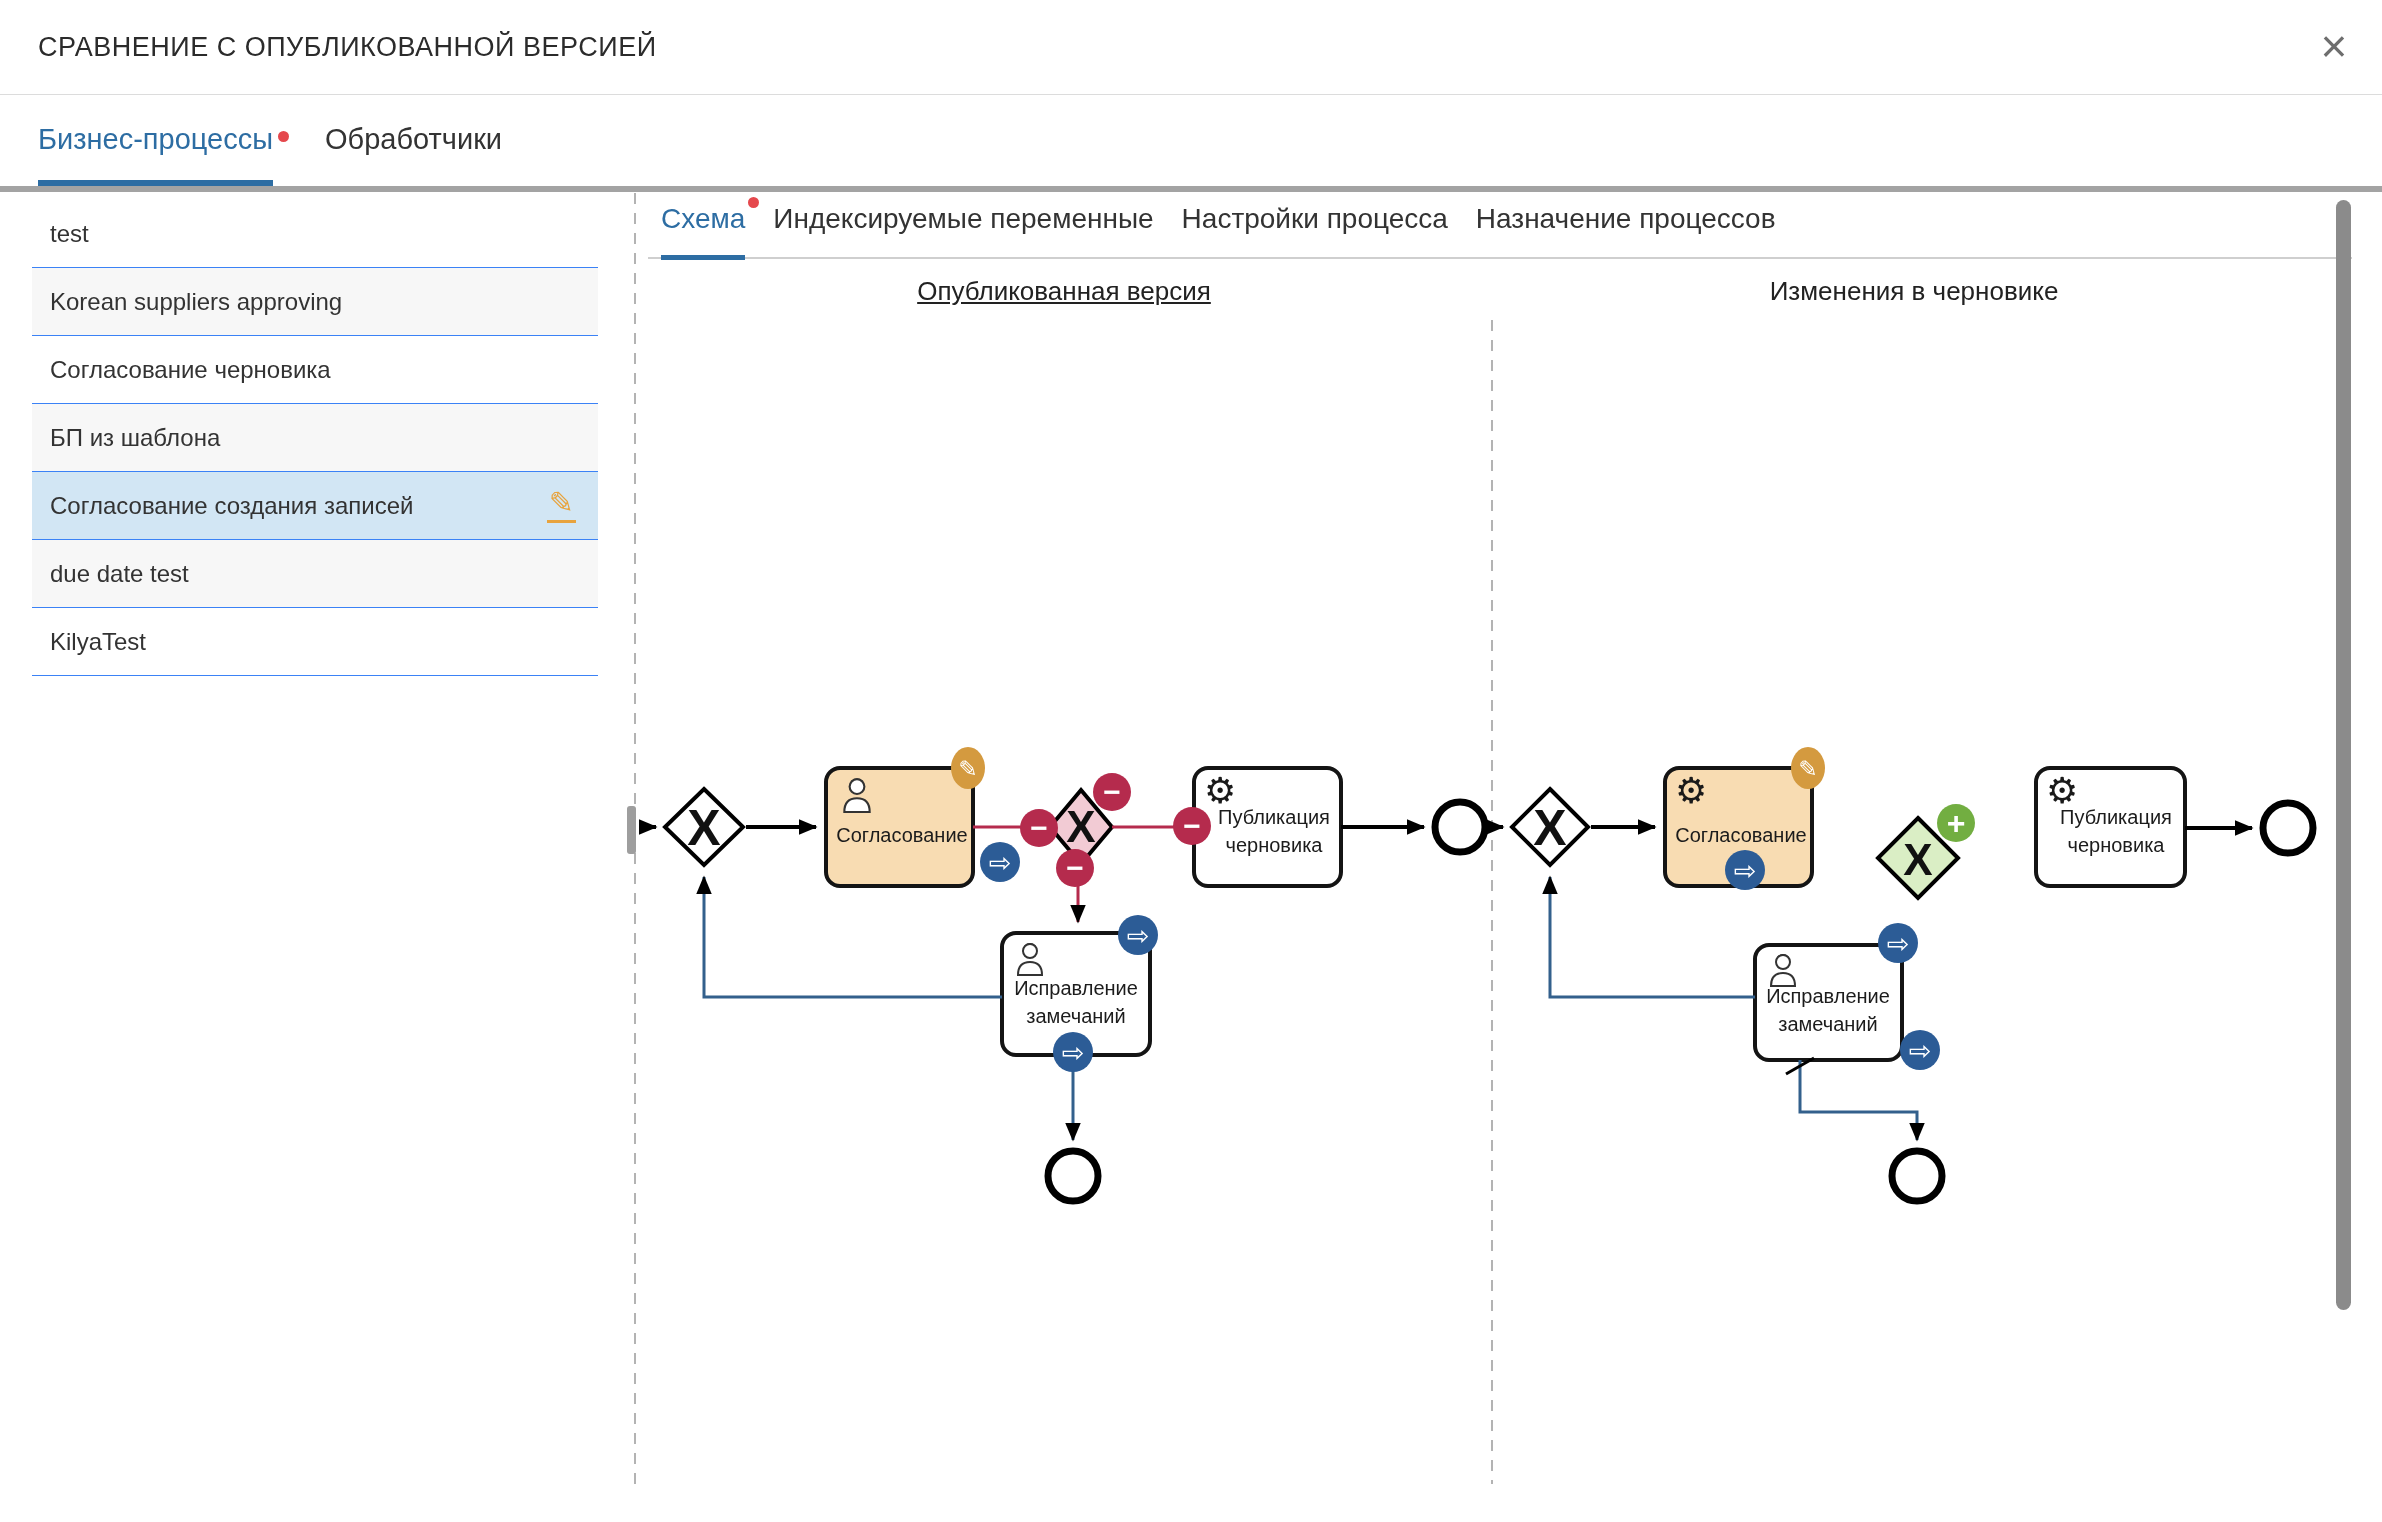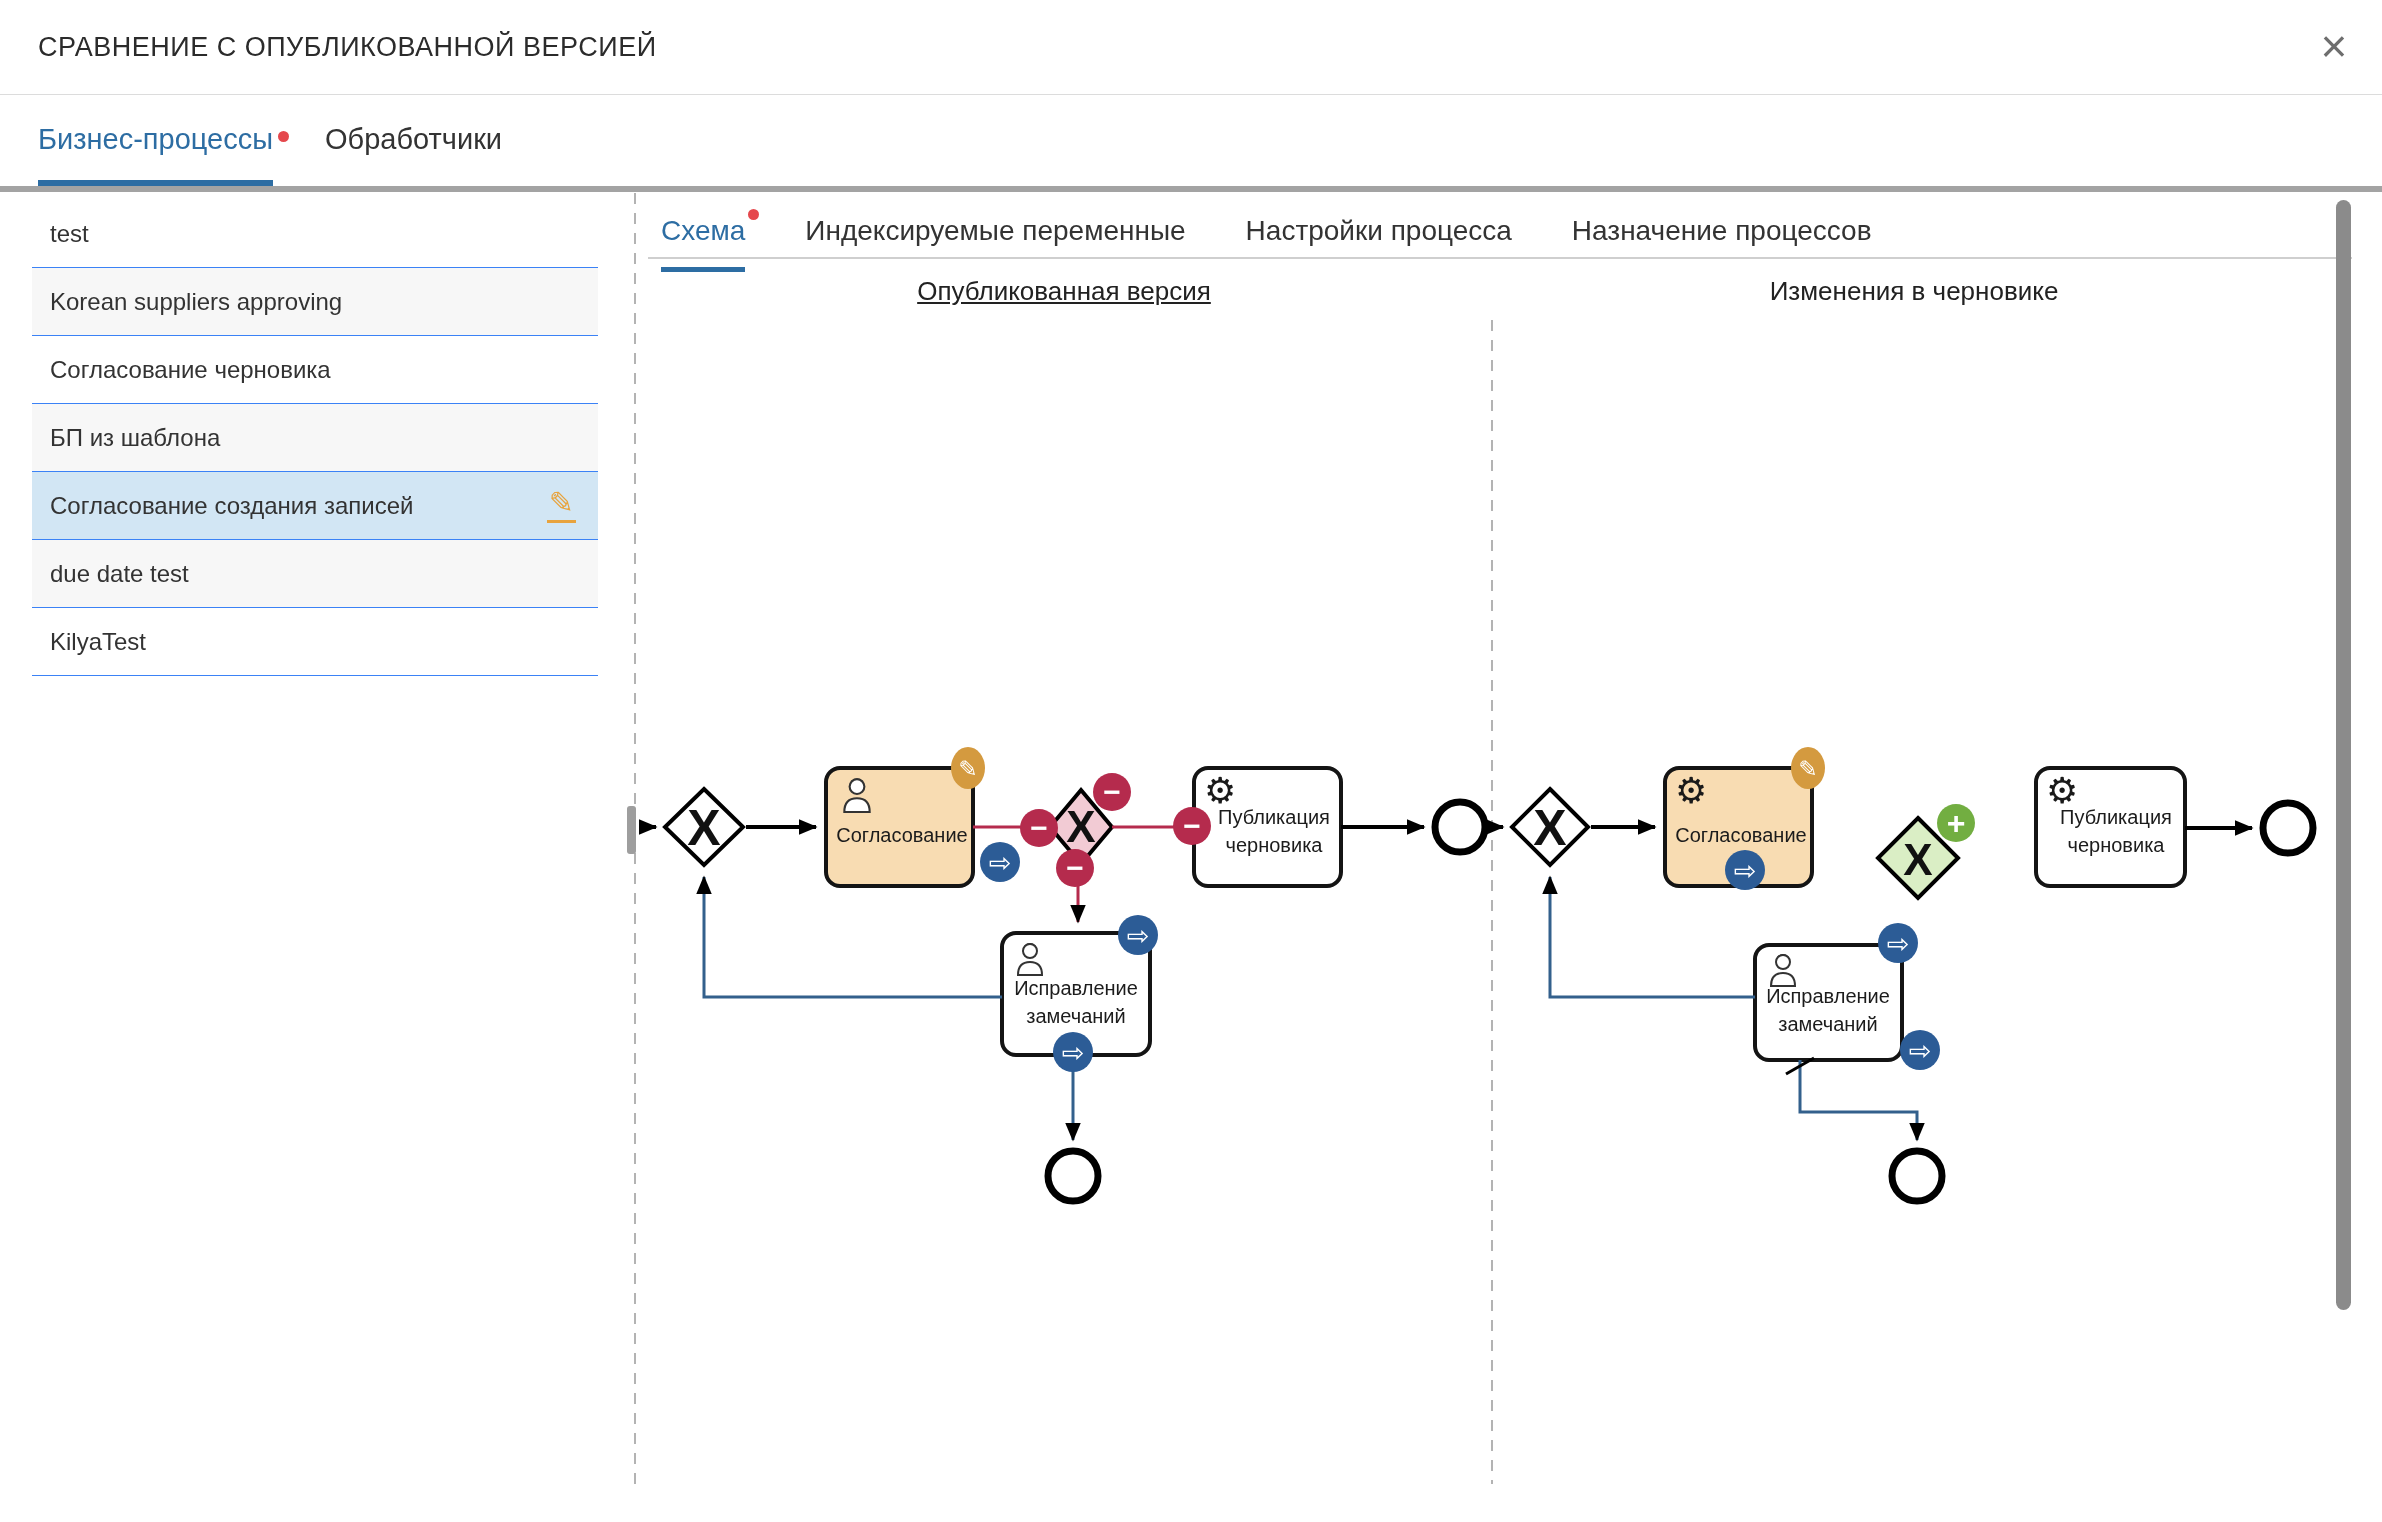--- a/index.html
+++ b/index.html
@@ -30,21 +30,21 @@
   .side-item { position: relative; height: 68px; display: flex; align-items: center; padding: 0 18px;
     font-size: 24px; color: #333; border-bottom: 1px solid #3b82f6; cursor: pointer; background: #fff; }
   .side-item:first-child { border-top: 1px solid transparent; }
   .side-item.alt { background: #f7f7f7; }
   .side-item.selected { background: #d2e6f4; }
   .edit-pencil { position: absolute; right: 22px; top: 14px; font-size: 30px; color: #e8a33d;
     border-bottom: 3px solid #e8a33d; line-height: 1.1; padding: 0 2px 1px 2px; cursor: pointer; }
 
   
   .content-tabs-line { position: absolute; left: 648px; right: 30px; top: 257px; height: 2px; background: #cfcfcf; }
-  .content-tabs { position: absolute; left: 661px; top: 203px; display: flex; gap: 60px; margin-top: 12px; }
+  .content-tabs { position: absolute; left: 661px; top: 203px; display: flex; gap: 28px; }
   .ctab { position: relative; font-size: 28px; color: #333; padding-bottom: 20px;
     border-bottom: 5px solid transparent; cursor: pointer; z-index: 2; }
   .ctab.active { color: #2d6da3; border-bottom-color: #2d6da3; }
   .ctab .dot { top: -6px; right: -14px; }
 
   
   .col-headers { position: absolute; left: 636px; top: 276px; width: 1700px; display: flex; }
   .col-h { font-size: 26px; color: #222; text-align: center; }
   .col-h.pub { width: 856px; text-decoration: underline; }
   .col-h.draft { width: 844px; }

